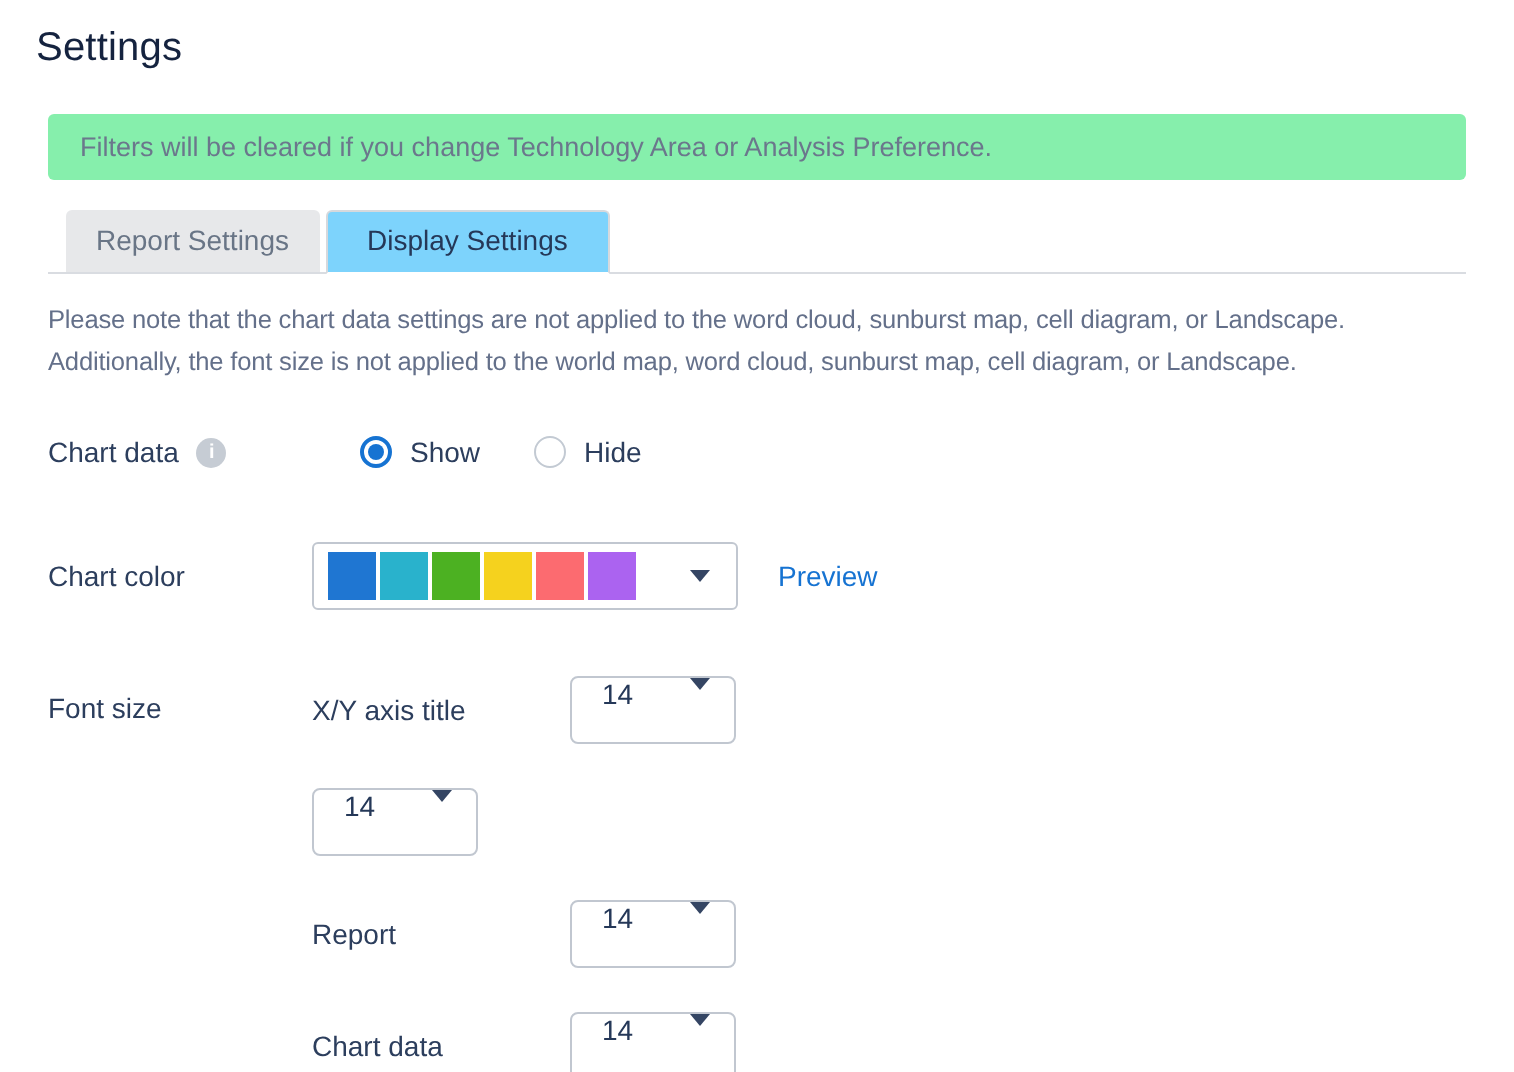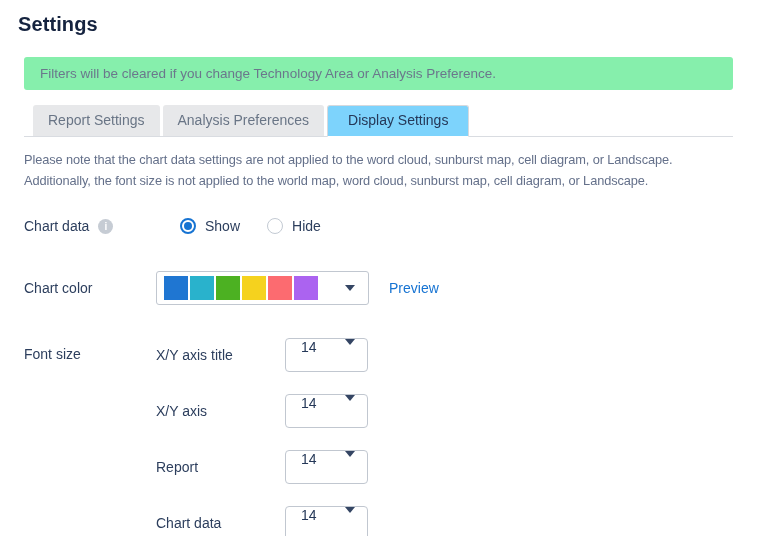--- a/index.html
+++ b/index.html
@@ -6,21 +6,21 @@
   html, body { width: 757px; height: 536px; overflow: hidden; }
   body {
     font-family: "Liberation Sans", sans-serif;
     background: #ffffff;
     color: #2c3e5d;
   }
   .page { padding: 0 24px; }
 
   .page-title {
     font-size: 20px;
-    font-weight: 700;
+    font-weight: 400;
     color: #15233f;
     margin: 13px 0 0 -6px;
     letter-spacing: 0.1px;
   }
 
   .banner {
     margin-top: 21px;
     background: #86efac;
     border-radius: 3px;
     height: 33px;
@@ -173,23 +173,20 @@
   <h1 class="page-title">Settings</h1>
 
   <div class="banner">
     <span>Filters will be cleared if you change Technology Area or Analysis Preference.</span>
   </div>
 
   <div class="tabs">
     <div class="tab">
       <span>Report Settings</span>
     </div>
-    <div class="tab">
-      <span>Analysis Preferences</span>
-    </div>
     <div class="tab active">
       <span>Display Settings</span>
     </div>
   </div>
 
   <p class="note">Please note that the chart data settings are not applied to the word cloud, sunburst map, cell diagram, or Landscape. Additionally, the font size is not applied to the world map, word cloud, sunburst map, cell diagram, or Landscape.</p>
 
   <div class="form-row chart-data-row">
     <div class="row-label">
       <span>Chart data</span>
@@ -233,21 +230,20 @@
 
       <div class="font-size-row">
         <span class="sub-label">X/Y axis title</span>
         <div class="size-select">
           <span class="size-value">14</span>
           <span class="caret"></span>
         </div>
       </div>
 
       <div class="font-size-row">
-        <span class="sub-label">X/Y axis</span>
         <div class="size-select">
           <span class="size-value">14</span>
           <span class="caret"></span>
         </div>
       </div>
 
       <div class="font-size-row">
         <span class="sub-label">Report</span>
         <div class="size-select">
           <span class="size-value">14</span>

